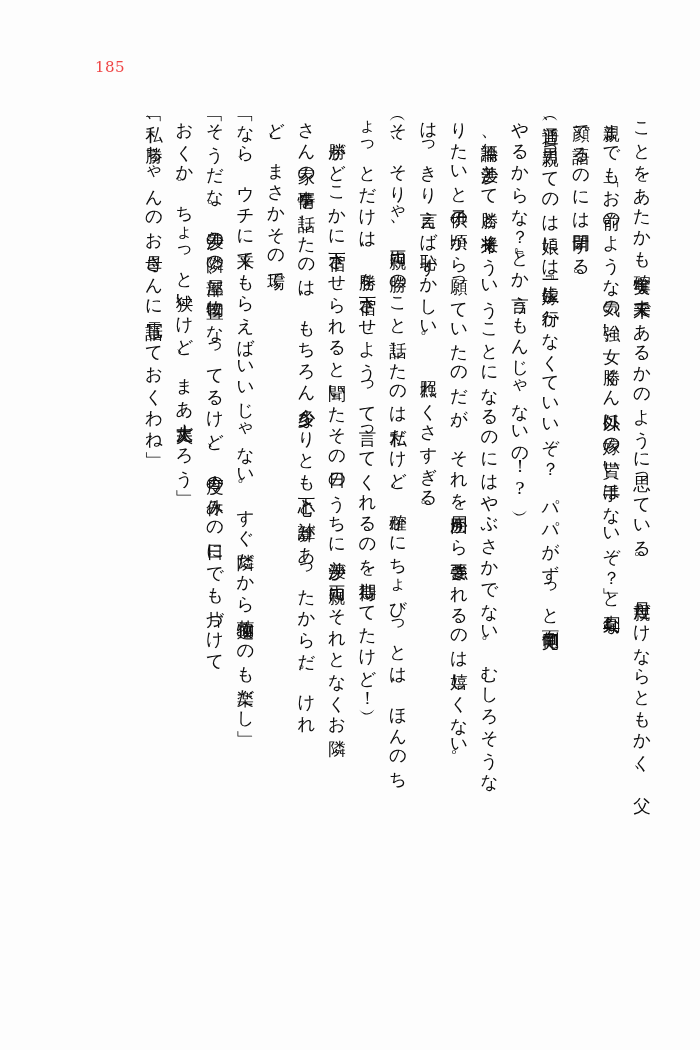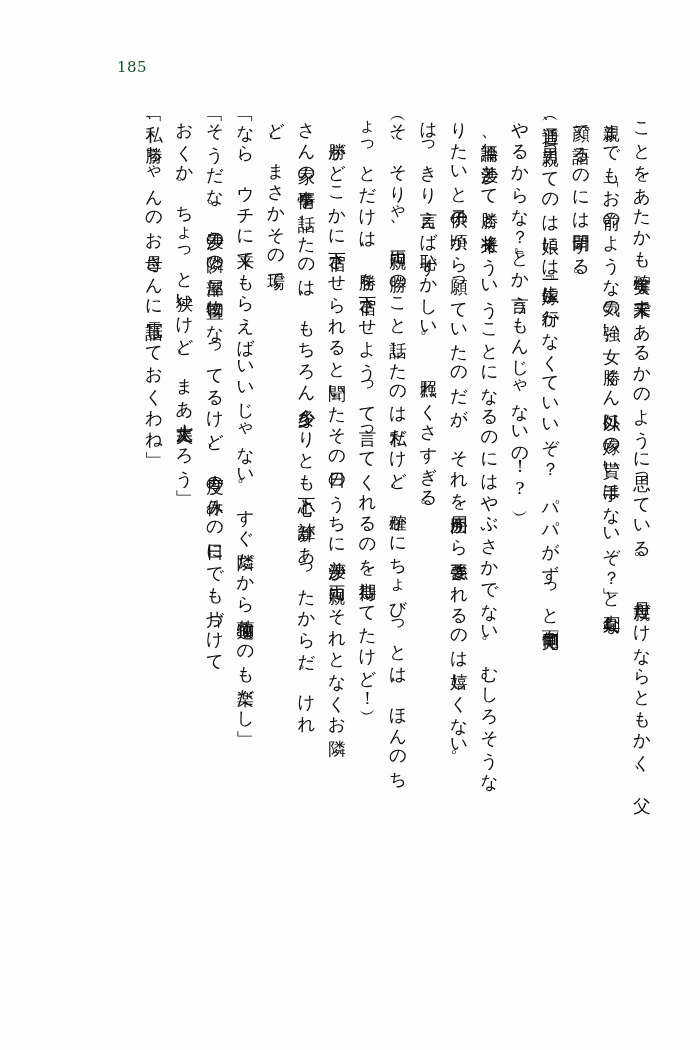--- a/index.html
+++ b/index.html
@@ -19,23 +19,22 @@
     width: 700px;
     height: 1050px;
     background: #fdfdfd;
   }
   .page-number {
     position: absolute;
     top: 58px;
     left: 95px;
     font-size: 15px;
     letter-spacing: 0.5px;
-    color: #14532d;
+    color: #ef4444;
     font-family: "DejaVu Serif", "Liberation Serif", serif;
-    margin-left: 22px;
   }
   .text-block {
     position: absolute;
     top: 110px;
     left: 60px;
     width: 590px;
     height: 880px;
     display: flex;
     flex-direction: row-reverse;
     justify-content: flex-start;

